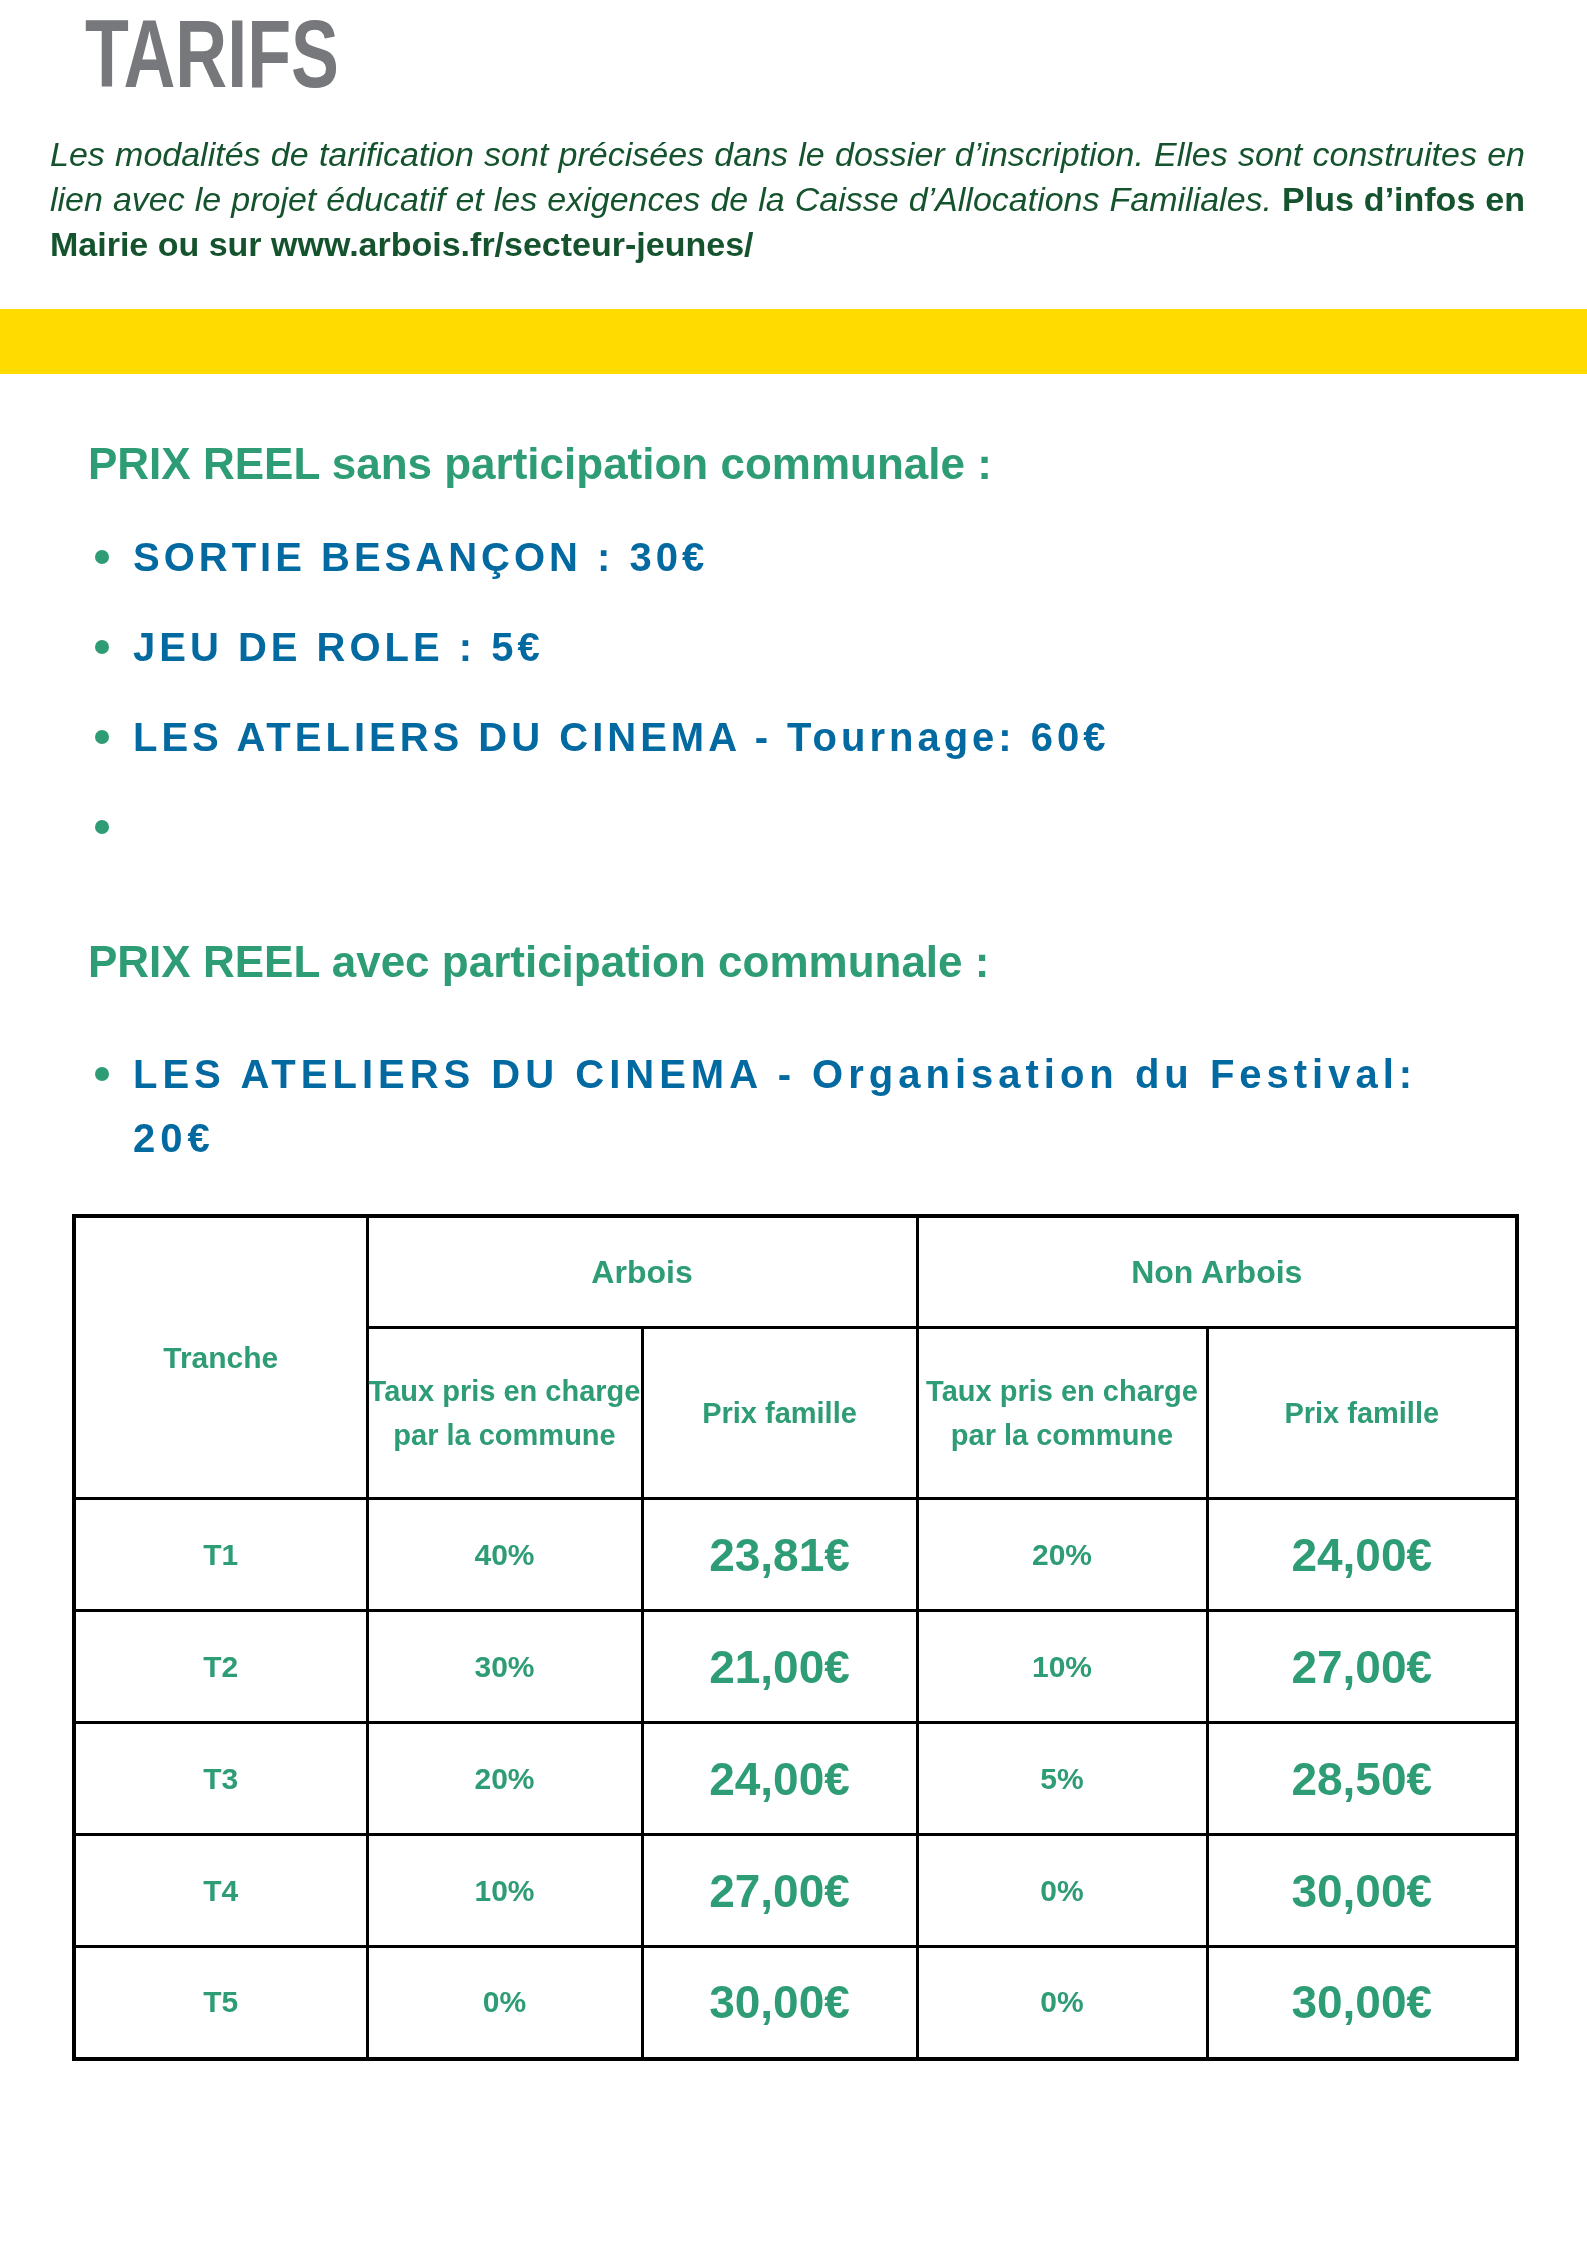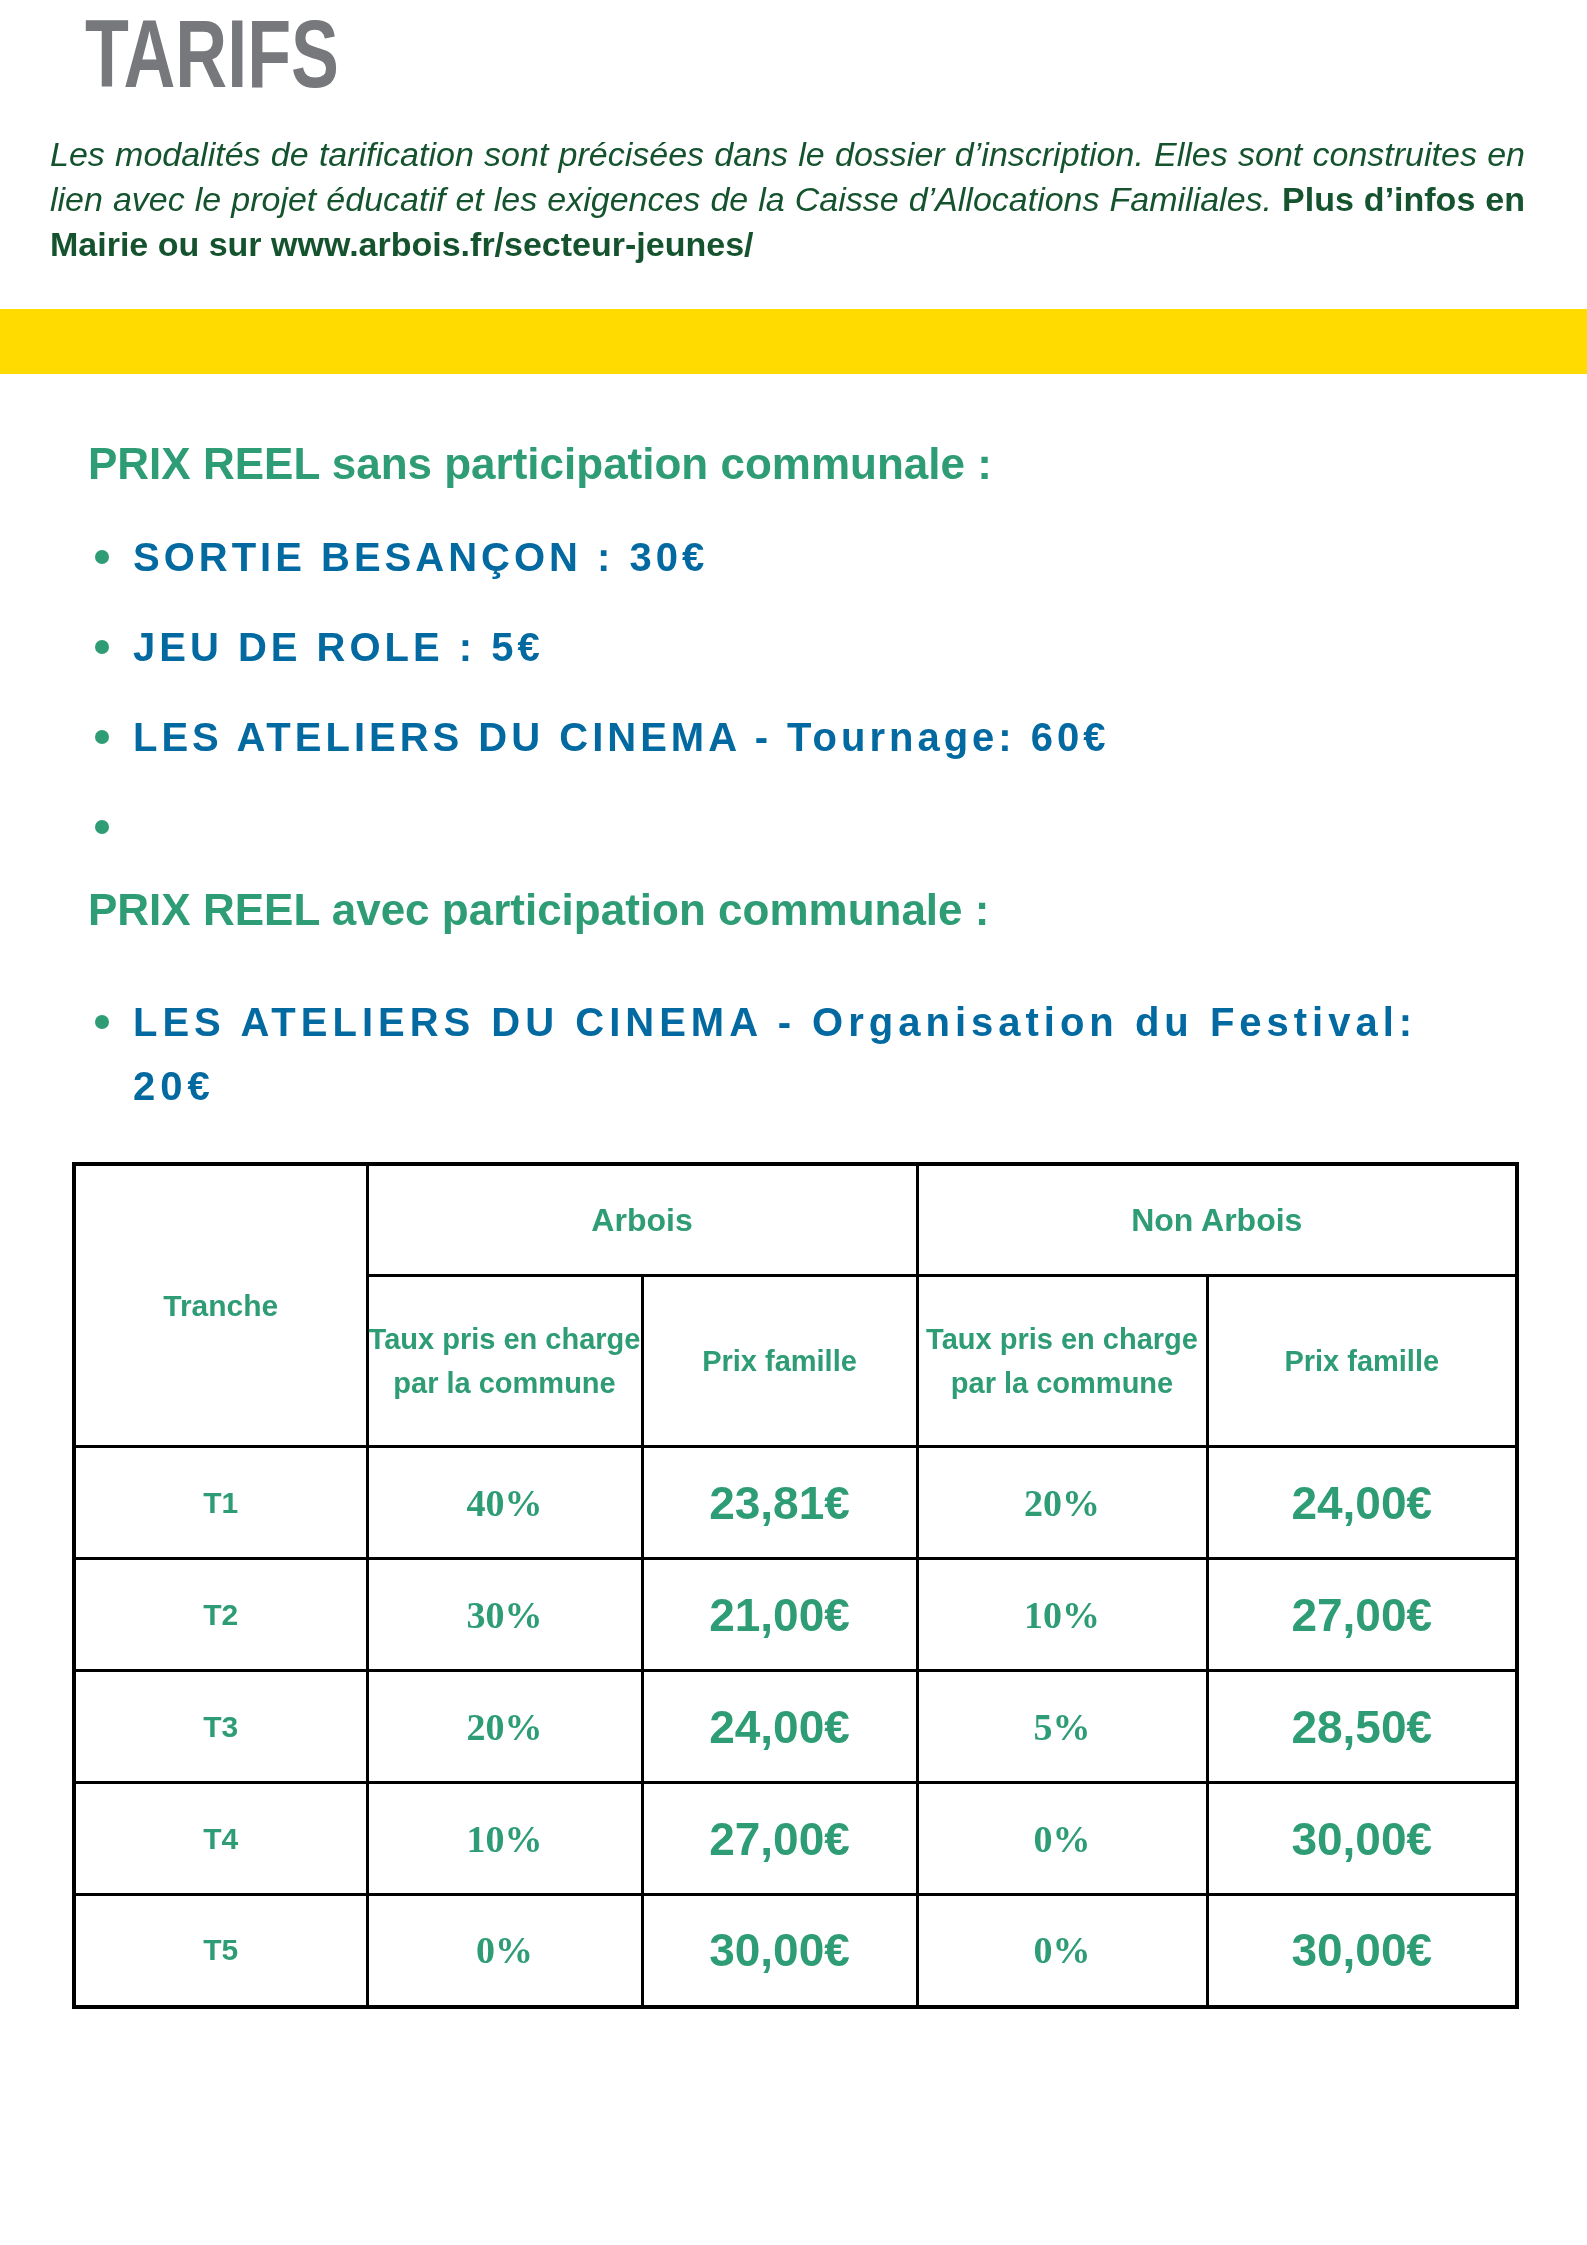--- a/index.html
+++ b/index.html
@@ -27,21 +27,21 @@
 
   
   .yellow-band{margin-top:42px;width:1587px;height:65px;background:#FFDB00;}
 
   
   .section-heading{
     margin:66px 0 0 88px;
     font-size:44px;line-height:48px;font-weight:bold;color:#2E9C74;
     white-space:nowrap;
   }
-  .section-heading.second{margin-top:52px;}
+  .section-heading.second{margin-top:104px;}
 
   
   .bullets{list-style:none;margin:46px 0 0 95px;padding:0;}
   .bullets li{
     display:flex;align-items:flex-start;
     margin-bottom:44px;
     color:#0369a1;font-weight:bold;font-size:40px;line-height:46px;
     letter-spacing:4px;
   }
   .bullets .dot{
@@ -65,21 +65,21 @@
   }
   col.c1{width:293px;} col.c2{width:275px;} col.c3{width:275px;}
   col.c4{width:290px;} col.c5{width:310px;}
   .group-row th{height:108px;font-size:32px;}
   .group-row th{border-bottom:6px solid #000;}
   .sub-row th{height:168px;font-size:29px;line-height:44px;padding:0 22px;}
   th.corner{font-size:30px;}
   tbody tr{height:112px;margin-top:40px;}
   tbody tr td{border-top:5px solid #000;}
   td.tranche{font-size:30px;}
-  td.taux{font-size:38px;font-family:Liberation Serif, serif;}
+  td.taux{font-size:30px;}
   td.prix{font-size:46px;}
 </style>
 </head>
 <body>
 
 <div class="page">
 
   <h1 class="doc-title">TARIFS</h1>
 
   <p class="intro"><span class="it">Les modalités de tarification sont précisées dans le dossier d’inscription. Elles sont construites en lien avec le projet éducatif et les exigences de la Caisse d’Allocations Familiales. </span><span class="bd">Plus d’infos en Mairie ou sur www.arbois.fr/secteur-jeunes/</span></p>

